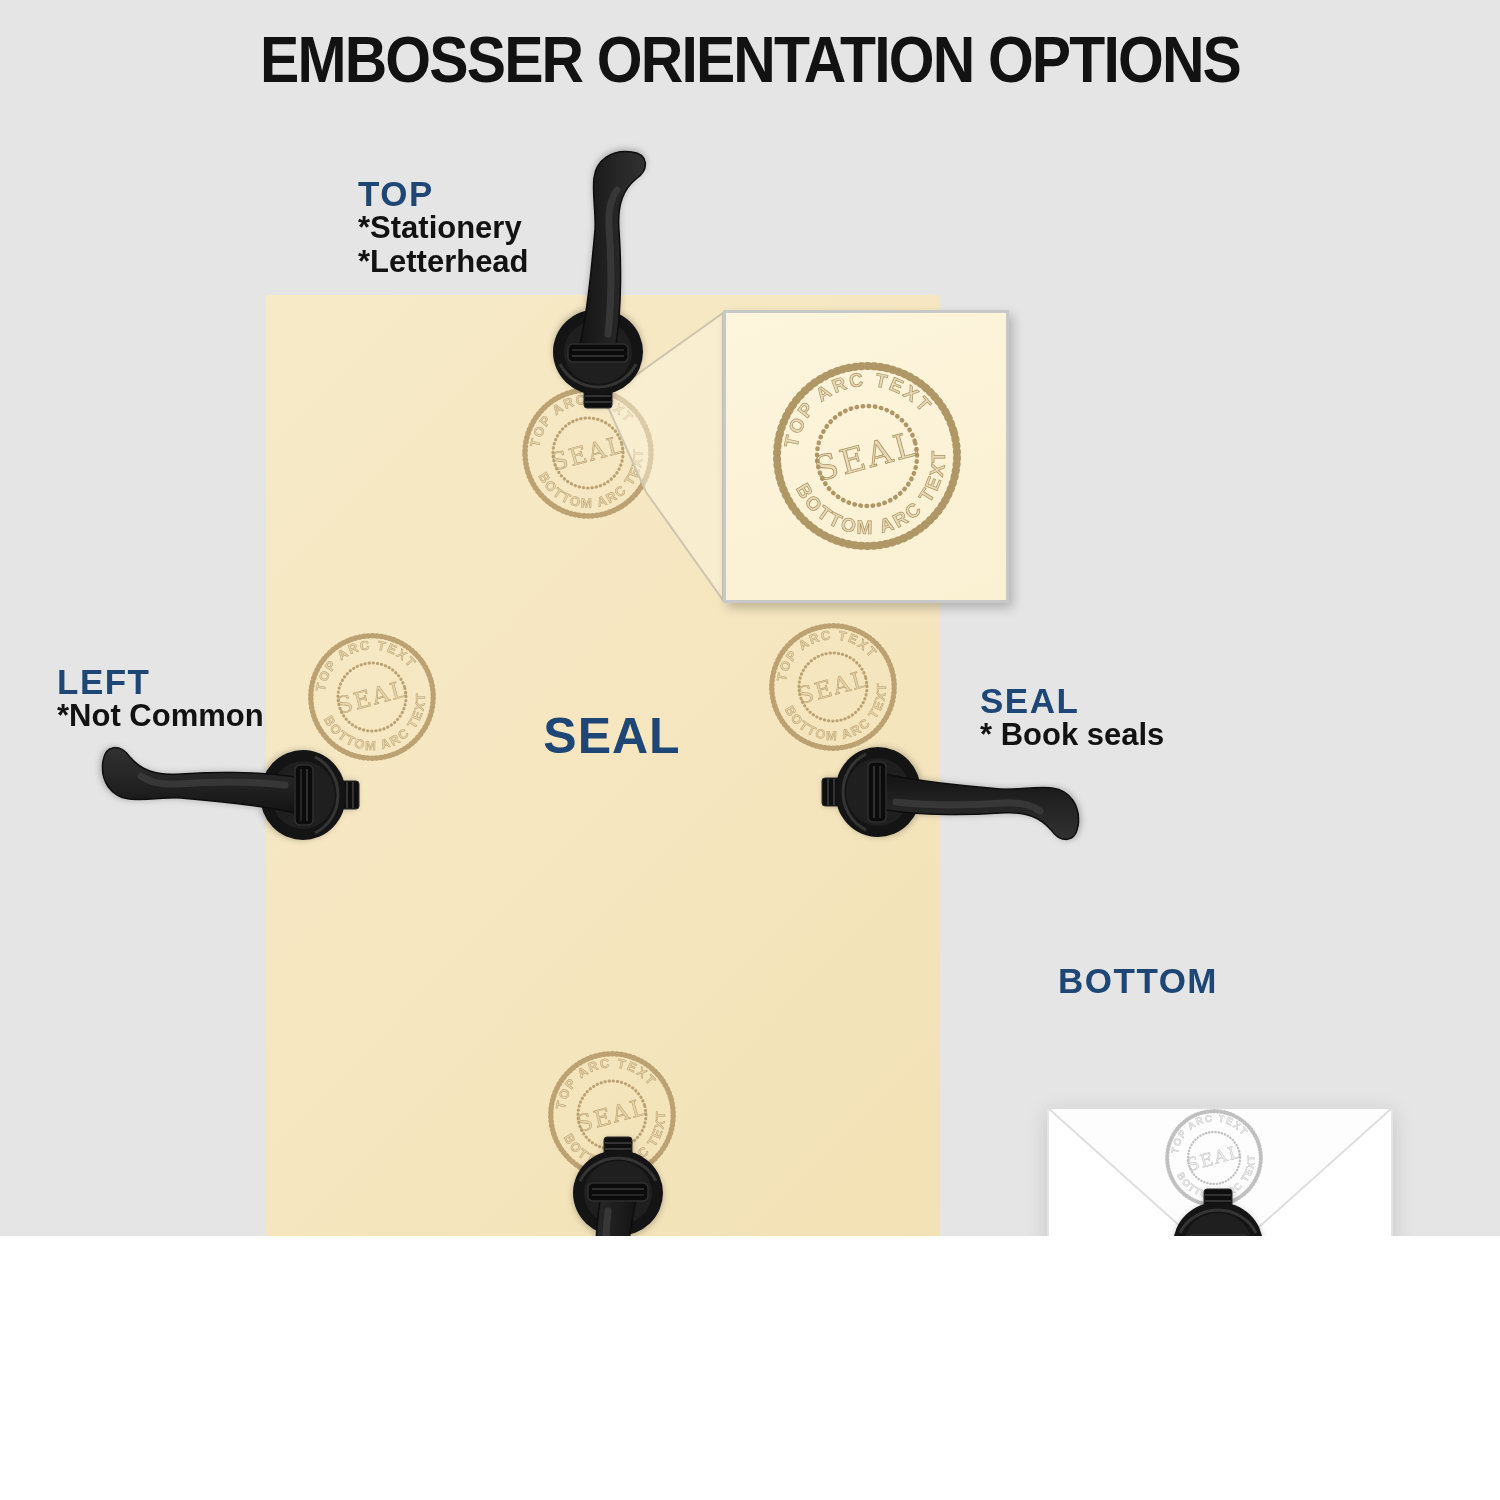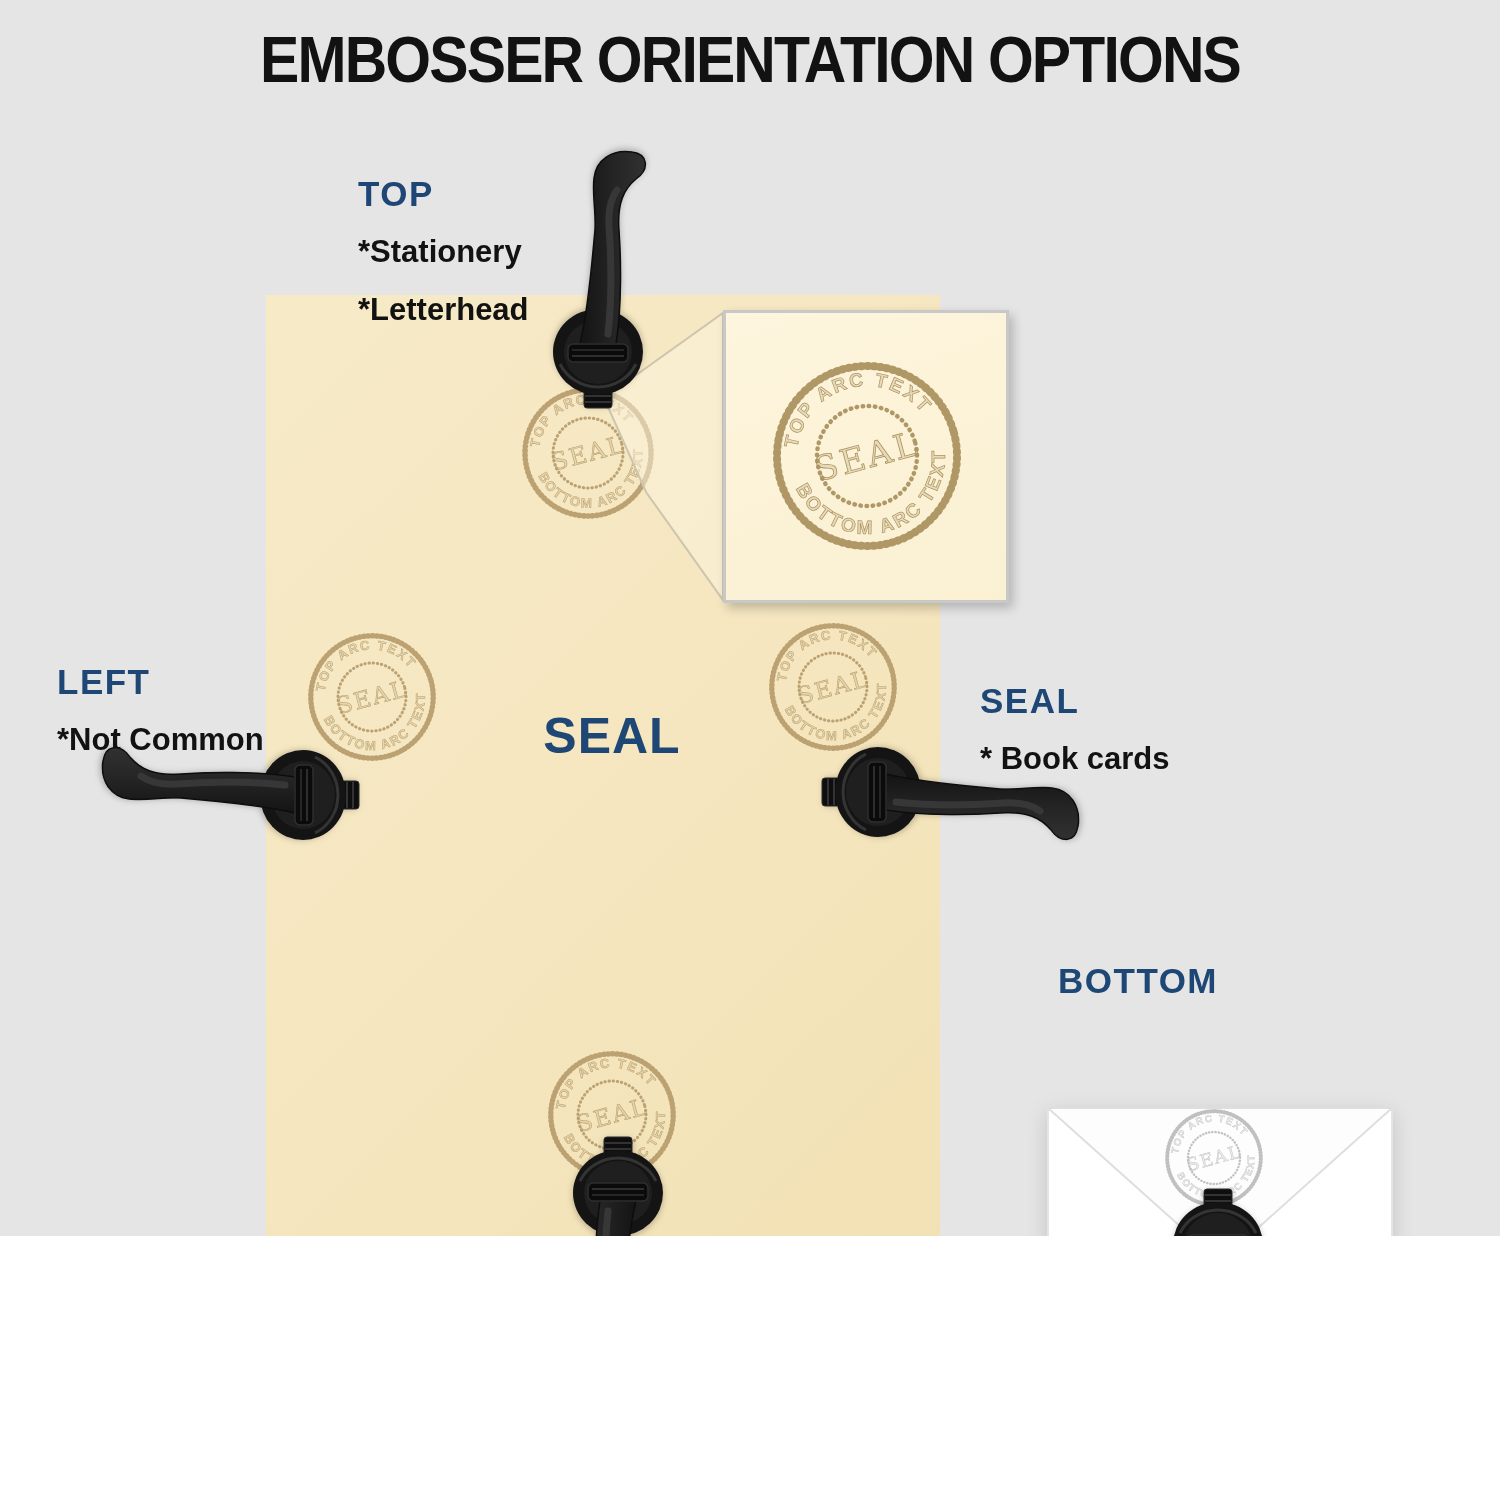--- a/index.html
+++ b/index.html
@@ -43,21 +43,21 @@
   
   #inset{position:absolute;left:723px;top:310px;width:286px;height:293px;
          background:linear-gradient(160deg,#fdf5dd 0%,#faf0d2 100%);
          border:3px solid #c8c8c8;box-sizing:border-box;
          box-shadow:4px 5px 10px rgba(0,0,0,.22);z-index:4;}
   #inset .seal{left:41px;top:43px;}
 
   
   .label{position:absolute;z-index:5;}
   .label .hd{color:#1e4776;font-size:35px;font-weight:bold;letter-spacing:1.5px;line-height:35px;}
-  .label .it{color:#121212;font-size:31px;font-weight:bold;line-height:34px;margin-top:24px;}
+  .label .it{color:#121212;font-size:31px;font-weight:bold;line-height:34px;}
   #label-top{left:358px;top:176px;}
   #label-left{left:57px;top:664px;}
   #label-right{left:980px;top:683px;}
   #label-bottom{left:281px;top:1281px;}
   #label-bottom-right{left:1058px;top:963px;}
 
   
   .clamp{position:absolute;width:120px;height:260px;z-index:6;
          filter:drop-shadow(0 2px 3px rgba(0,0,0,.25));}
   .clamp-top{left:538px;top:150px;transform:rotate(180deg);}
@@ -175,21 +175,21 @@
     <div class="it">*Letterhead</div>
   </div>
 
   <div class="label" id="label-left">
     <div class="hd">LEFT</div>
     <div class="it">*Not Common</div>
   </div>
 
   <div class="label" id="label-right">
     <div class="hd">SEAL</div>
-    <div class="it">* Book cards</div>
+    <div class="it">* Book seals</div>
   </div>
 
   <div class="label" id="label-bottom">
     <div class="hd">BOTTOM</div>
   </div>
 
   <div class="label" id="label-bottom-right">
     <div class="hd">BOTTOM</div>
   </div>
 

